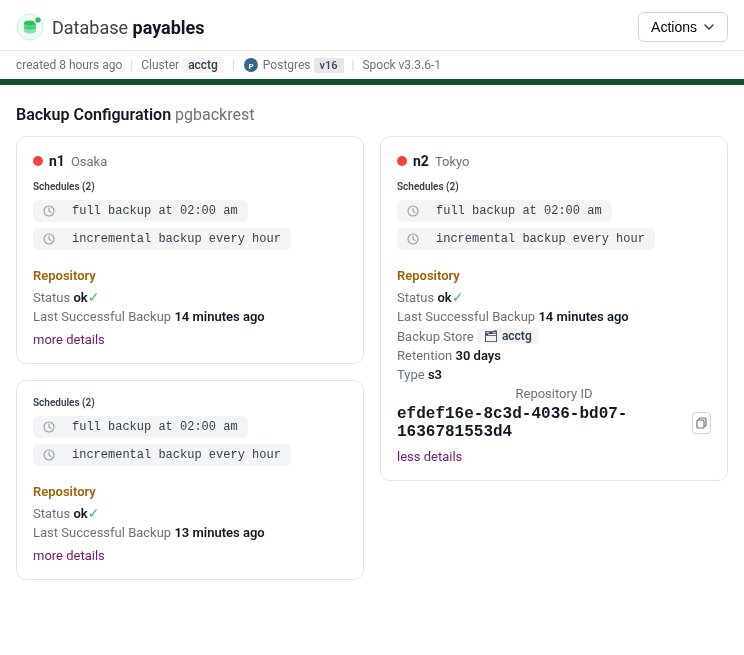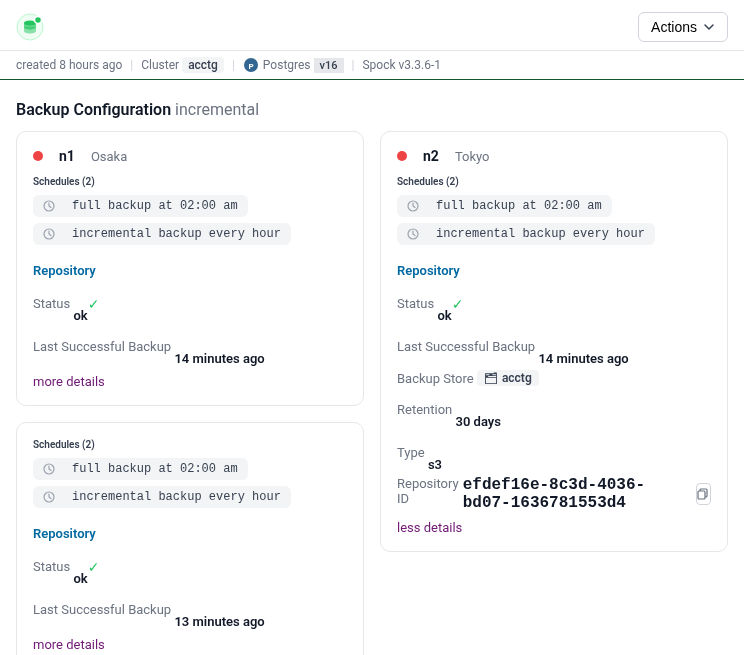--- a/index.html
+++ b/index.html
@@ -53,21 +53,21 @@
     }
 
     
     .meta-bar {
       display: flex;
       align-items: center;
       gap: 0;
       padding: 6px 16px;
       font-size: 12px;
       color: #6b7280;
-      border-bottom: 1px solid #14532d;
+      border-bottom: 6px solid #14532d;
     }
     .meta-bar .sep {
       margin: 0 8px;
       color: #d1d5db;
     }
     .meta-tag {
       display: inline-flex;
       align-items: center;
       gap: 4px;
       background: #f3f4f6;
@@ -109,21 +109,21 @@
     
     .node-card {
       border: 1px solid #e5e7eb;
       border-radius: 10px;
       padding: 16px;
       background: #fff;
     }
     .node-header {
       display: flex;
       align-items: center;
-      gap: 16px;
+      gap: 6px;
       margin-bottom: 12px;
     }
     .node-dot {
       width: 10px;
       height: 10px;
       border-radius: 50%;
       background: #ef4444;
     }
     .node-name {
       font-weight: 700;
@@ -158,38 +158,37 @@
       height: 12px;
       color: #9ca3af;
     }
 
     .repo-section {
       margin-top: 12px;
     }
     .repo-label {
       font-size: 13px;
       font-weight: 600;
-      color: #0369a1;
+      color: #a16207;
       margin-bottom: 6px;
     }
     .repo-row {
       display: flex;
       align-items: center;
       gap: 0;
       margin-bottom: 4px;
       font-size: 13px;
       color: #6b7280;
     }
     .repo-row .key {
       color: #6b7280;
     }
     .repo-row .val {
       font-weight: 600;
       color: #111827;
-      margin-top: 24px;
     }
     .check-icon {
       color: #22c55e;
       font-size: 14px;
     }
     .more-link {
       color: #701a75;
       font-size: 13px;
       cursor: pointer;
       margin-top: 4px;
@@ -249,20 +248,23 @@
   <div class="header-left">
 
     <svg class="db-icon-svg" viewBox="0 0 28 28" fill="none">
       <circle cx="14" cy="14" r="13" fill="#f0fdf4" stroke="#bbf7d0" stroke-width="1"></circle>
       <ellipse cx="14" cy="10" rx="6" ry="2.5" fill="#22c55e"></ellipse>
       <path d="M8 10v4c0 1.38 2.69 2.5 6 2.5s6-1.12 6-2.5v-4" fill="#22c55e" opacity="0.7"></path>
       <path d="M8 14v4c0 1.38 2.69 2.5 6 2.5s6-1.12 6-2.5v-4" fill="#22c55e" opacity="0.5"></path>
 
       <circle cx="22" cy="7" r="3.5" fill="#22c55e" stroke="#fff" stroke-width="1.5"></circle>
     </svg>
+    <h1 class="header-title">
+      <span>Database</span>&nbsp;<span class="bold">payables</span>
+    </h1>
   </div>
   <button class="actions-btn">
     <span>Actions</span>
     <svg width="12" height="12" viewBox="0 0 12 12" fill="none">
       <path d="M2 4l4 4 4-4" stroke="#374151" stroke-width="1.5" stroke-linecap="round" stroke-linejoin="round"></path>
     </svg>
   </button>
 </div>
 
 <div class="meta-bar">
@@ -279,21 +281,21 @@
     <text x="8" y="12" text-anchor="middle" fill="white" font-size="8" font-weight="bold">P</text>
   </svg>
   <span>Postgres</span>&nbsp;
   <span class="meta-badge">v16</span>
   <span class="sep">|</span>
   <span>Spock</span>&nbsp;
   <span>v3.3.6-1</span>
 </div>
 
 <div class="section-title">
-  <span>Backup Configuration</span>&nbsp;<span class="light">incremental</span>
+  <span>Backup Configuration</span>&nbsp;<span class="light">pgbackrest</span>
 </div>
 
 <div class="node-grid">
 
   <div class="left-col">
 
     <div class="node-card">
       <div class="node-header">
         <div class="node-dot"></div>
         <span class="node-name">n1</span>
@@ -416,21 +418,21 @@
           </span>
         </div>
         <div class="repo-row">
           <span class="key">Retention</span>&nbsp;
           <span class="val">30 days</span>
         </div>
         <div class="repo-row">
           <span class="key">Type</span>&nbsp;
           <span class="val">s3</span>
         </div>
-        <div class="repo-row" style="align-items:flex-start; gap:4px">
+        <div class="repo-row" style="flex-direction:column; align-items:center; gap:4px">
           <span class="key">Repository ID</span>
           <div class="repo-id-row">
             <span class="repo-id-val">efdef16e-8c3d-4036-bd07-1636781553d4</span>
             <button class="copy-btn" title="Copy">
               <svg width="12" height="12" viewBox="0 0 12 12" fill="none">
                 <rect x="3" y="1" width="7" height="8" rx="1" stroke="#6b7280" stroke-width="1.2"></rect>
                 <rect x="1" y="3" width="7" height="8" rx="1" stroke="#6b7280" stroke-width="1.2" fill="white"></rect>
               </svg>
             </button>
           </div>

